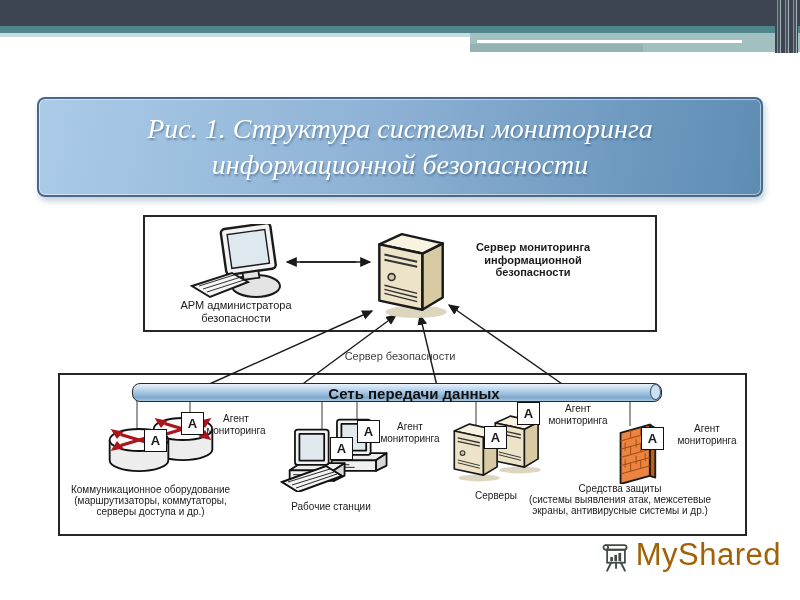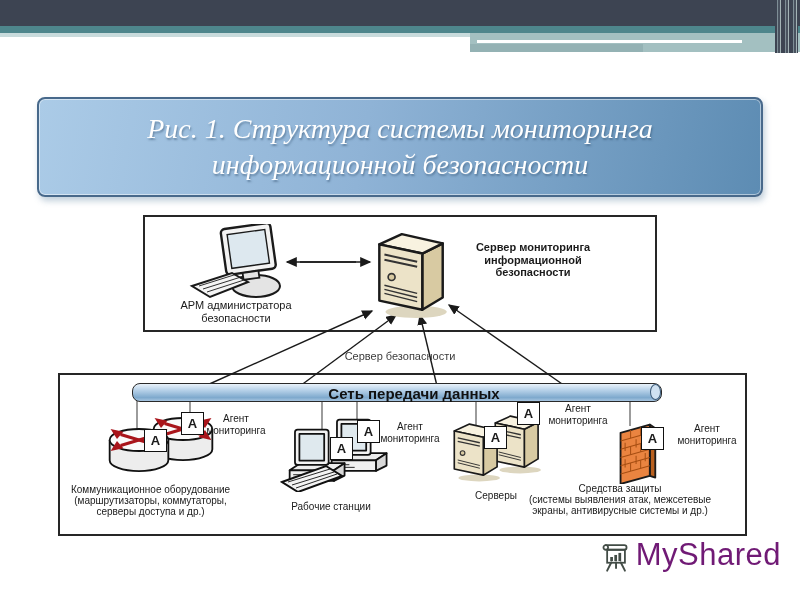--- a/index.html
+++ b/index.html
@@ -34,21 +34,21 @@
   .bus{left:132px;top:383px;width:528px;height:17px;border:1.5px solid #2a2a2a;border-radius:8px;
       background:linear-gradient(#e9f2fa 0%,#b9d3ea 35%,#7ea9cd 80%,#a7c5e0 100%);}
   .bus-cap{position:absolute;right:0px;top:0px;width:9px;height:14px;border:1px solid #3c5a77;
       border-radius:50%;background:#cfe1f1;}
   .bus-label{position:absolute;left:17px;top:0.5px;width:100%;text-align:center;
       font-size:15px;font-weight:bold;color:#111;}
   
   .abox{width:21px;height:21px;background:#ffffff;border:1.6px solid #111;display:flex;
       align-items:center;justify-content:center;font-size:13px;font-weight:bold;}
   
-  .wm-text{font-size:31px;color:#701a75;letter-spacing:0.5px;}
+  .wm-text{font-size:31px;color:#a16207;letter-spacing:0.5px;}
   svg{display:block;}
 </style>
 </head>
 <body>
 
 <div class="stage">
 
   <div class="abs bar-dark"></div>
   <div class="abs bar-teal"></div>
   <div class="abs bar-pale"></div>

